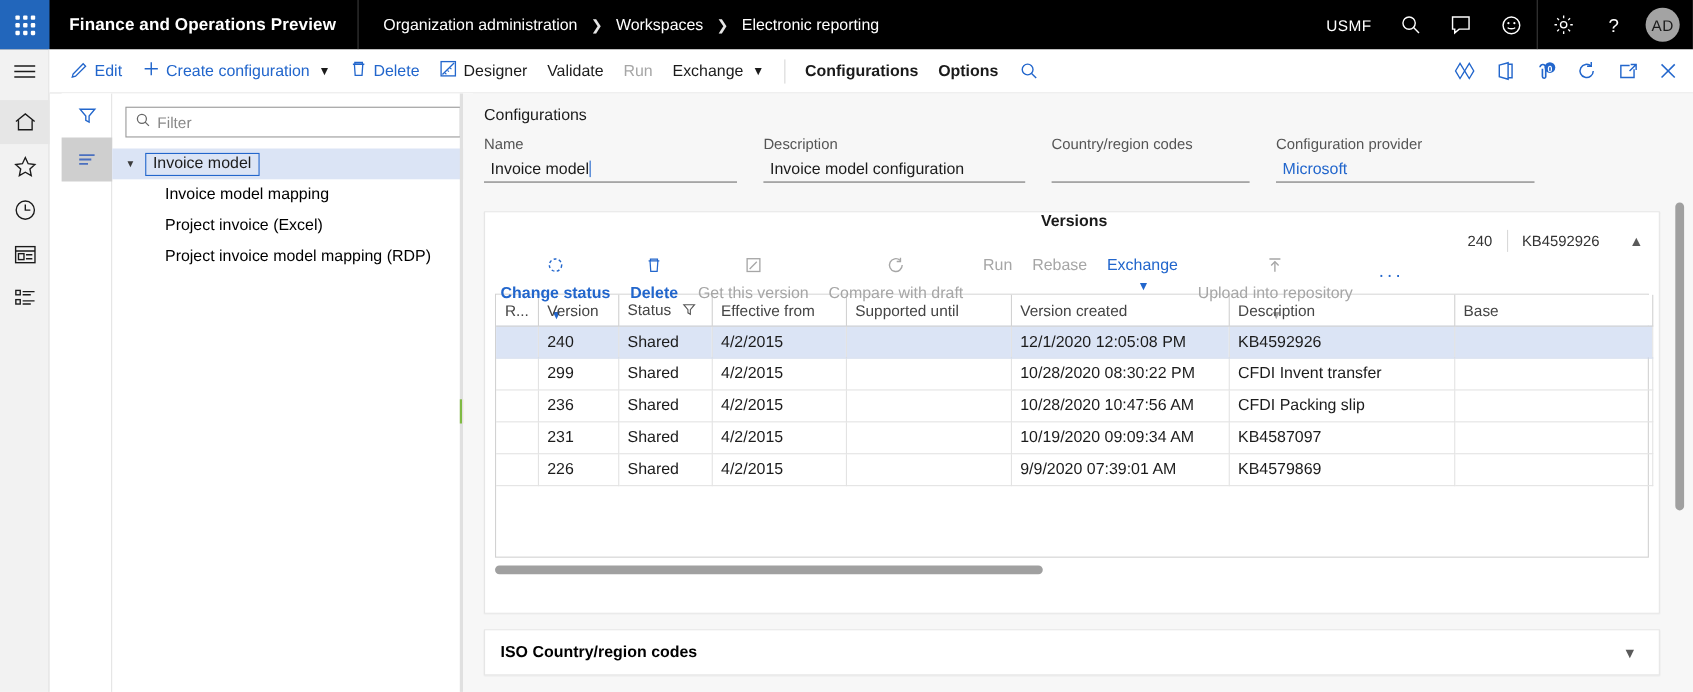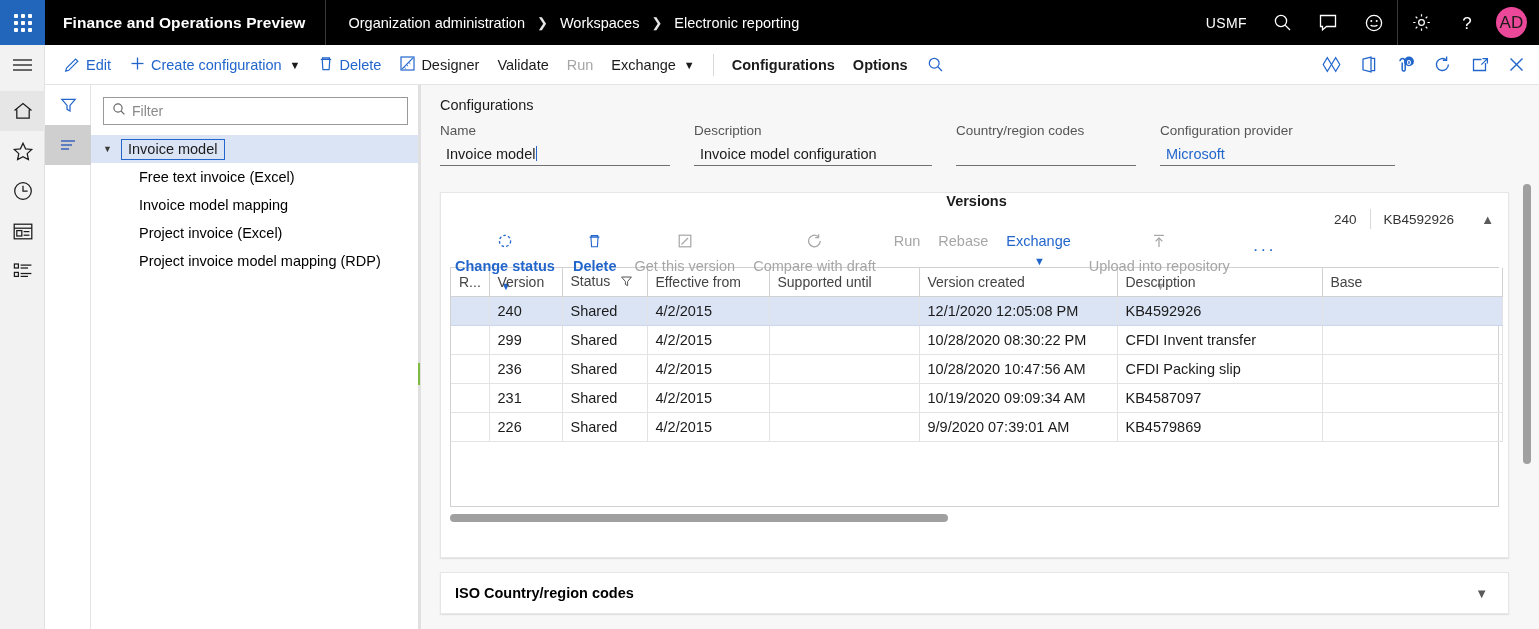--- a/index.html
+++ b/index.html
@@ -31,22 +31,22 @@
   .breadcrumb .crumb { white-space: nowrap; cursor: pointer; }
   .breadcrumb .chev { font-size: 13px; color: #e6e6e6; }
   .topright { margin-left: auto; display: flex; align-items: center; height: 45px; }
   .company { font-size: 14px; padding: 0 12px; letter-spacing: .4px; }
   .ticon {
     width: 46px; height: 45px; display: flex; align-items: center; justify-content: center;
     cursor: pointer;
   }
   .ticon svg { display: block; }
   .avatar {
-    width: 31px; height: 31px; border-radius: 50%; background: #ec4899; color: #1b1b1b;
-    font-size: 17px; display: flex; align-items: center; justify-content: center;
+    width: 31px; height: 31px; border-radius: 50%; background: #a3a3a3; color: #1b1b1b;
+    font-size: 14px; display: flex; align-items: center; justify-content: center;
     margin: 0 12px 0 6px; letter-spacing: .3px;
   }
 
   
   .rail {
     position: absolute; left: 0; top: 45px; width: 45px; height: 584px;
     background: #f2f2f2; border-right: 1px solid #e2e2e2;
   }
   .rail-item {
     width: 45px; height: 40px; display: flex; align-items: center; justify-content: center;
@@ -68,21 +68,21 @@
   .cmd.plain { color: #1b1b1b; justify-content: flex-end; }
   .cmd.bold { font-weight: bold; color: #1b1b1b; }
   .cmd.disabled { color: #a6a6a6; cursor: default; }
   .cmd .chevd { font-size: 11px; margin-left: 3px; color: #1b1b1b; }
   .cmdsep { width: 1px; height: 22px; background: #d8d8d8; margin: 0 9px; }
   .cmdright { margin-left: auto; display: flex; align-items: center; padding-right: 4px; }
   .ricon { width: 37px; height: 40px; display: flex; align-items: center; justify-content: center; cursor: pointer; }
 
   
   .treepane {
-    position: absolute; left: 45px; top: 85px; width: 374px; height: 544px;
+    position: absolute; left: 56px; top: 85px; width: 374px; height: 544px;
     background: #ffffff; display: flex;
   }
   .treerail { width: 46px; height: 544px; border-right: 1px solid #e4e4e4; background: #fff; }
   .trail-item { width: 46px; height: 40px; display: flex; align-items: center; justify-content: center; cursor: pointer; }
   .trail-item.sel { background: #cfcfcf; }
   .treebody { flex: 1; padding: 12px 12px 0 12px; }
   .filterbox {
     width: 305px; height: 28px; border: 1px solid #999; display: flex; align-items: center;
     padding: 0 8px; gap: 6px; background: #fff;
   }
@@ -427,23 +427,20 @@
             <line x1="9" y1="9" x2="12.4" y2="12.4" stroke="#666" stroke-width="1.15"></line>
           </svg>
       </span>
       <input type="text" value="" placeholder="Filter" style="">
     </div>
     <div class="tree">
       <div class="tnode root sel">
         <span class="tcaret">▼</span>
         <span class="tlabel-box">Invoice model</span>
       </div>
-      <div class="tchild">
-          <span>Free text invoice (Excel)</span>
-        </div>
       <div class="tchild">
           <span>Invoice model mapping</span>
         </div>
       <div class="tchild">
           <span>Project invoice (Excel)</span>
         </div>
       <div class="tchild">
           <span>Project invoice model mapping (RDP)</span>
         </div>
     </div>

